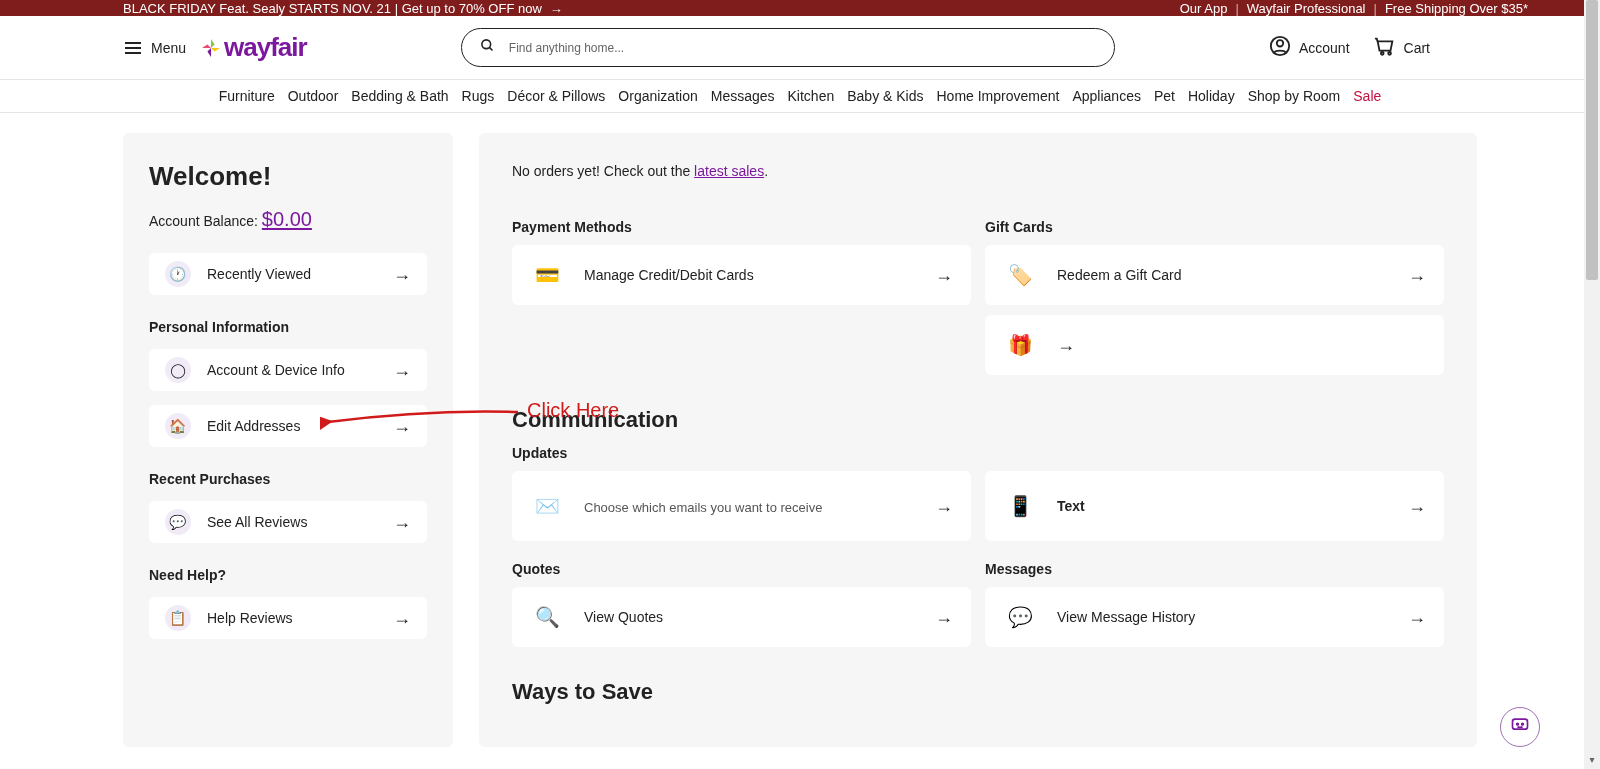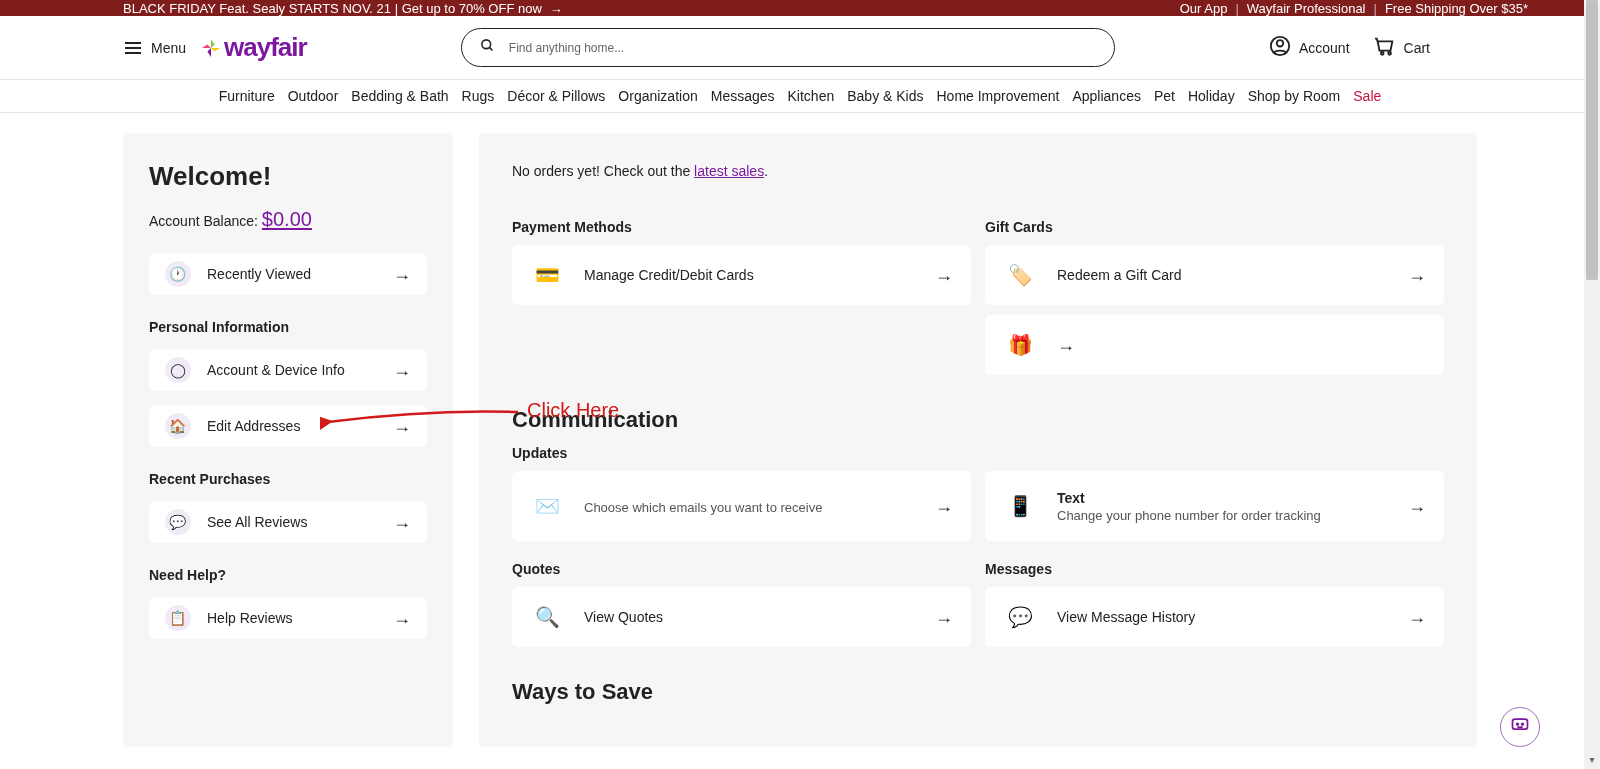--- a/index.html
+++ b/index.html
@@ -239,21 +239,20 @@
             <div class="big-sub">Choose which emails you want to receive</div>
           </div>
           <span class="arrow-right">→</span>
         </div>
       </div>
       <div class="col">
         <div class="big-card" style="min-height:70px">
           <span class="big-icon">📱</span>
           <div class="big-content">
             <div class="big-title">Text</div>
-            <div class="big-sub">Change your phone number for order tracking</div>
           </div>
           <span class="arrow-right">→</span>
         </div>
       </div>
     </div>
 
     <div class="two-col">
       <div class="col">
         <div class="sub-h">Quotes</div>
         <div class="big-card">

